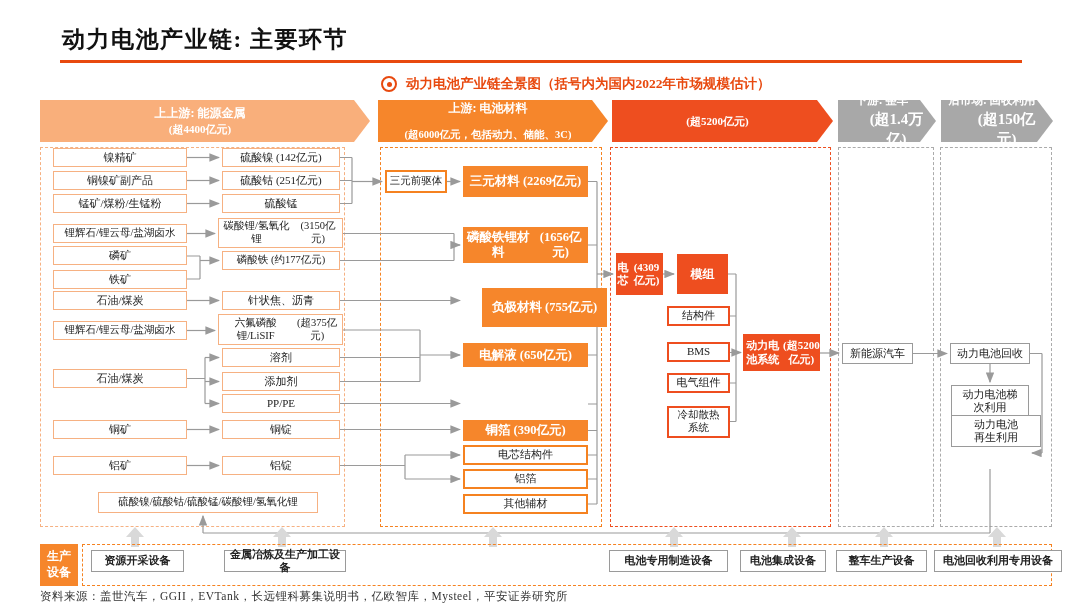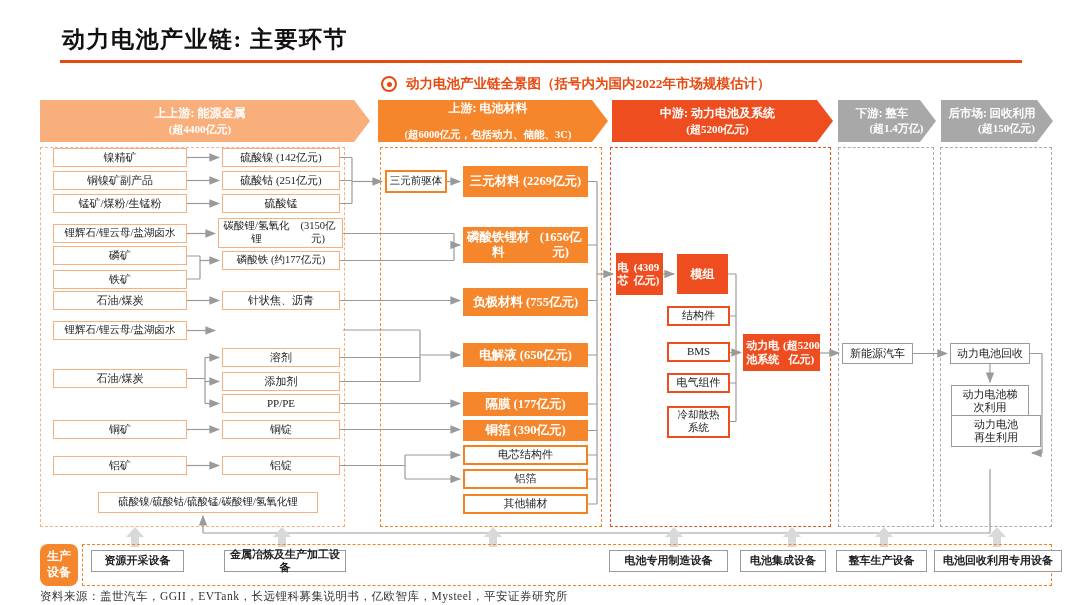--- a/index.html
+++ b/index.html
@@ -10,35 +10,35 @@
   .subtitle{position:absolute;left:381px;top:75px;display:flex;align-items:center;gap:9px;
             color:#E8490F;font-weight:bold;font-size:13.5px;}
   .bullet{width:12px;height:12px;border:2.5px solid #E8490F;border-radius:50%;display:flex;align-items:center;justify-content:center;flex:0 0 auto;}
   .bullet i{width:5px;height:5px;border-radius:50%;background:#E8490F;}
   .hdr{position:absolute;top:100px;height:42px;color:#fff;font-weight:bold;display:flex;flex-direction:column;
        justify-content:center;text-align:center;line-height:1.35;box-sizing:border-box;
        clip-path:polygon(0 0,calc(100% - 16px) 0,100% 50%,calc(100% - 16px) 100%,0 100%);padding-right:10px;}
   .hdr .l1{font-size:12px;display:block;}
   .hdr .l2{font-size:11px;display:block;}
   .hdr.sm .l1{font-size:11.5px;}
-  .hdr.sm .l2{font-size:11px;margin-left:29px;}
+  .hdr.sm .l2{font-size:15px;margin-left:29px;}
   .cont{position:absolute;top:147px;height:380px;box-sizing:border-box;}
   .box{position:absolute;display:flex;align-items:center;justify-content:center;text-align:center;
        box-sizing:border-box;line-height:1.2;}
   .col{}
   .b1{border:1.5px solid #F6B182;background:#fff;color:#222;font-size:11px;}
   .b2f{background:#F6862B;color:#fff;font-weight:bold;font-size:12.5px;}
   .b2o{border:2px solid #F58220;background:#fff;color:#222;font-size:11px;}
   .b3f{background:#EE4E1F;color:#fff;font-weight:bold;font-size:11.5px;}
   .b3o{border:2px solid #EE4E1F;background:#fff;color:#222;font-size:11px;}
   .bg4{border:1.5px solid #9a9a9a;background:#fff;color:#222;font-size:11px;}
   .beq{border:1.5px solid #9a9a9a;background:#fff;color:#222;font-size:11px;font-weight:bold;}
   .eqlabel{position:absolute;left:40px;top:544px;width:38px;height:42px;background:#F6862B;color:#fff;
            font-weight:bold;font-size:12px;display:flex;align-items:center;justify-content:center;
-           text-align:center;line-height:1.3;padding:0 6px;box-sizing:border-box;border-radius:8px;}
+           text-align:center;line-height:1.3;padding:0 6px;box-sizing:border-box;}
   .band{position:absolute;left:82px;top:544px;width:970px;height:42px;border:1.2px dashed #F58220;box-sizing:border-box;}
   .footer{position:absolute;left:40px;top:589px;font-size:11.5px;color:#333;letter-spacing:0.5px;}
   svg.wires{position:absolute;left:0;top:0;pointer-events:none;}
 </style>
 </head>
 <body>
 
 <div class="canvas">
 
   <div class="title">动力电池产业链: 主要环节</div>
@@ -53,21 +53,20 @@
 
   <div class="hdr" style="left:40px;width:330px;background:#F9AF7B;">
     <span class="l1">上上游: 能源金属</span>
     <span class="l2">(超4400亿元)</span>
   </div>
   <div class="hdr" style="left:378px;width:230px;background:#F6862B;gap:12px;">
     <span class="l1">上游: 电池材料</span>
     <span class="l2" style="font-size:10.5px">(超6000亿元，包括动力、储能、3C)</span>
   </div>
   <div class="hdr" style="left:612px;width:221px;background:#EE4E1F;">
-    <span class="l1">中游: 动力电池及系统</span>
     <span class="l2">(超5200亿元)</span>
   </div>
   <div class="hdr sm" style="left:838px;width:98px;background:#A8A8A8;">
     <span class="l1">下游: 整车</span>
     <span class="l2">(超1.4万亿)</span>
   </div>
   <div class="hdr sm" style="left:941px;width:112px;background:#A8A8A8;">
     <span class="l1">后市场: 回收利用</span>
     <span class="l2">(超150亿元)</span>
   </div>
@@ -148,39 +147,42 @@
   <div class="box b1 col" style="left:218px;top:218px;width:125px;height:30px;font-size:10.5px">
     <span>碳酸锂/氢氧化锂</span>
     <span>(3150亿元)</span>
   </div>
   <div class="box b1" style="left:53px;top:246px;width:134px;height:19px">磷矿</div>
   <div class="box b1" style="left:53px;top:270px;width:134px;height:19px">铁矿</div>
   <div class="box b1" style="left:222px;top:251px;width:118px;height:19px;font-size:10.5px">磷酸铁 (约177亿元)</div>
   <div class="box b1" style="left:53px;top:291px;width:134px;height:19px">石油/煤炭</div>
   <div class="box b1" style="left:222px;top:291px;width:118px;height:19px">针状焦、沥青</div>
   <div class="box b1" style="left:53px;top:321px;width:134px;height:19px;font-size:10.5px">锂辉石/锂云母/盐湖卤水</div>
+  <div class="box b1 col" style="left:218px;top:314px;width:125px;height:31px;font-size:10.5px">
+    <span>六氟磷酸锂/LiSIF</span>
+    <span>(超375亿元)</span>
+  </div>
   <div class="box b1" style="left:222px;top:348px;width:118px;height:19px">溶剂</div>
   <div class="box b1" style="left:53px;top:369px;width:134px;height:19px">石油/煤炭</div>
   <div class="box b1" style="left:222px;top:372px;width:118px;height:19px">添加剂</div>
   <div class="box b1" style="left:222px;top:394px;width:118px;height:19px">PP/PE</div>
   <div class="box b1" style="left:53px;top:420px;width:134px;height:19px">铜矿</div>
   <div class="box b1" style="left:222px;top:420px;width:118px;height:19px">铜锭</div>
   <div class="box b1" style="left:53px;top:456px;width:134px;height:19px">铝矿</div>
   <div class="box b1" style="left:222px;top:456px;width:118px;height:19px">铝锭</div>
   <div class="box b1" style="left:98px;top:492px;width:220px;height:21px;font-size:10.5px">硫酸镍/硫酸钴/硫酸锰/碳酸锂/氢氧化锂</div>
 
   <div class="box b2o" style="left:385px;top:170px;width:62px;height:23px;font-size:10.5px">三元前驱体</div>
   <div class="box b2f" style="left:463px;top:166px;width:125px;height:31px">三元材料 (2269亿元)</div>
   <div class="box b2f col" style="left:463px;top:227px;width:125px;height:36px">
     <span>磷酸铁锂材料</span>
     <span>(1656亿元)</span>
   </div>
-  <div class="box b2f" style="left:463px;top:288px;width:125px;height:28px">负极材料 (755亿元)</div>
+  <div class="box b2f" style="left:482px;top:288px;width:125px;height:39px">负极材料 (755亿元)</div>
   <div class="box b2f" style="left:463px;top:343px;width:125px;height:24px">电解液 (650亿元)</div>
-  <div class="box b2f" style="left:463px;top:392px;width:125px;height:24px">隔膜 (177亿元)</div>
   <div class="box b2f" style="left:463px;top:420px;width:125px;height:21px">铜箔 (390亿元)</div>
   <div class="box b2o" style="left:463px;top:445px;width:125px;height:20px">电芯结构件</div>
   <div class="box b2o" style="left:463px;top:469px;width:125px;height:20px">铝箔</div>
   <div class="box b2o" style="left:463px;top:494px;width:125px;height:20px">其他辅材</div>
 
   <div class="box b3f col" style="left:616px;top:253px;width:47px;height:42px;font-size:11px">
     <span>电芯</span>
     <span>(4309亿元)</span>
   </div>
   <div class="box b3f" style="left:677px;top:254px;width:51px;height:40px;font-size:12px">模组</div>

